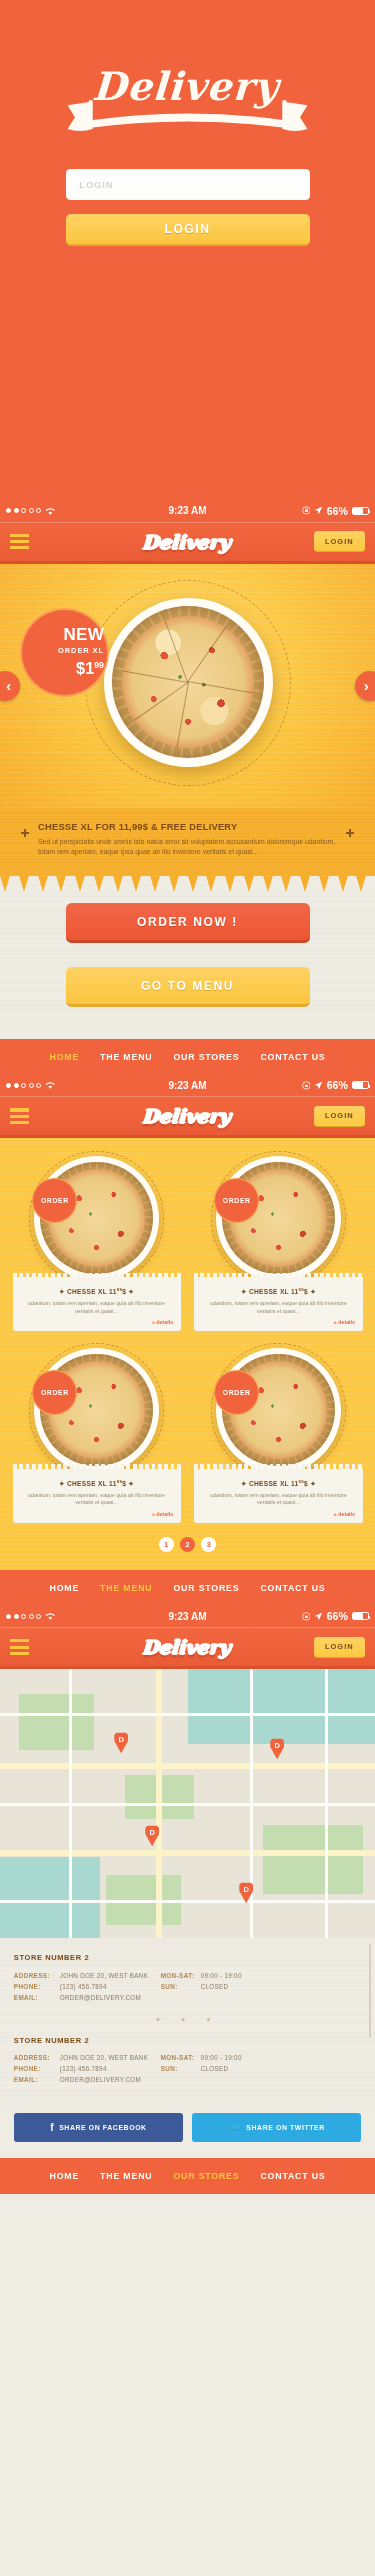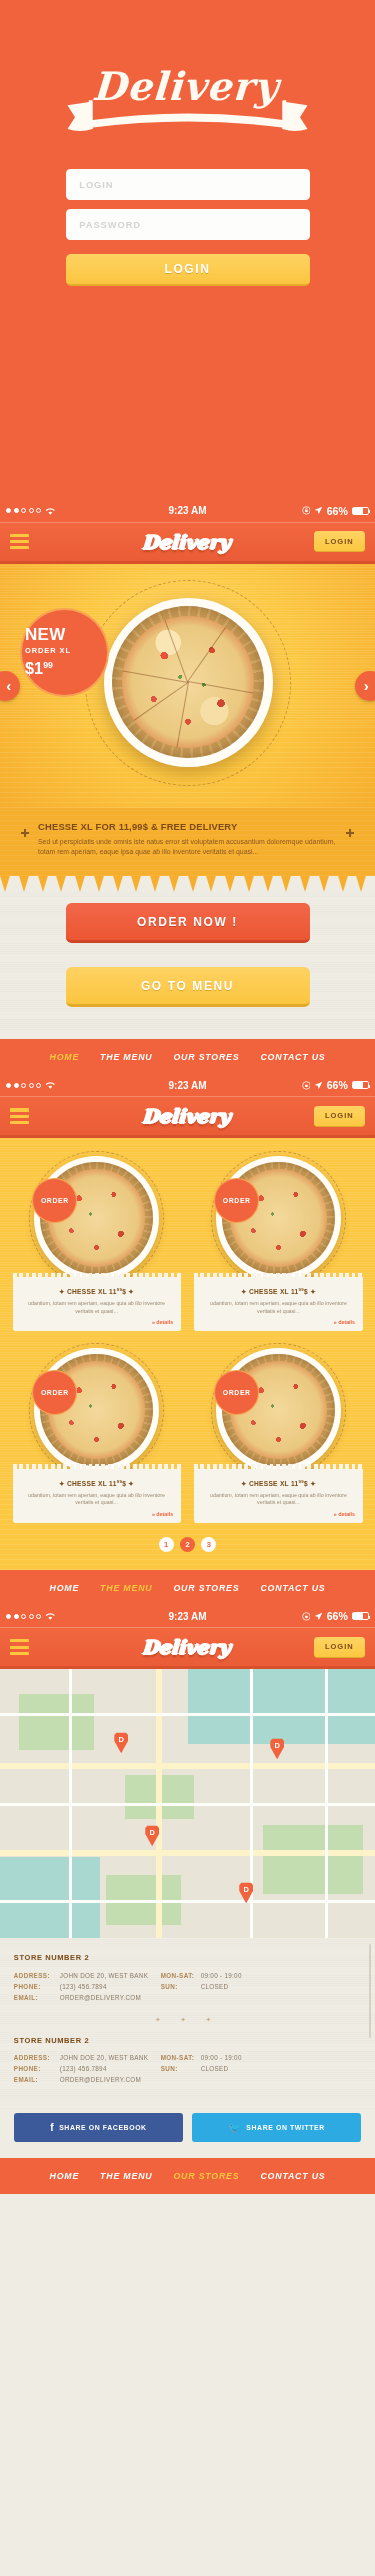--- a/index.html
+++ b/index.html
@@ -132,21 +132,21 @@
       radial-gradient(circle at 50% 50%, #f4d99c 0%, #eac87f 60%, #d96c3c 85%, #b8492a 100%);
   }
   .pizza-cut { position: absolute; inset: 10px; border-radius: 50%; }
   .pizza-cut i {
     position: absolute; left: 50%; top: 50%; width: 1.3px; height: 50%;
     background: rgba(120,60,20,.45); transform-origin: 0 0;
   }
   .badge-new {
     position: absolute; left: 25px; top: 49px;
     width: 79px; height: 79px; border-radius: 50%;
-    background: #f0633c; color: #fff; text-align: left;
+    background: #f0633c; color: #fff; text-align: right;
     display: flex; flex-direction: column; justify-content: center;
     box-shadow: 0 0 0 3.1px #f0633c, 0 0 0 5px #f8a054;
     z-index: 4;
   }
   .badge-new .bn1 { font-size: 17px; font-weight: bold; letter-spacing: 0.3px; line-height: 1; }
   .badge-new .bn2 { font-size: 7.5px; font-weight: bold; letter-spacing: 0.9px; margin-top: 2.5px; }
   .badge-new .bn3 { font-size: 16.3px; font-weight: bold; margin-top: 3.8px; }
   .badge-new .bn3 sup { font-size: 8.8px; }
   .arrow {
     position: absolute; top: 50%; margin-top: -15px;
@@ -188,21 +188,21 @@
     font-family: "Liberation Sans", sans-serif;
     font-size: 12px; font-weight: bold; letter-spacing: 1.6px; color: #fff;
   }
   .btn-order { background: linear-gradient(#f2674a,#ec5632); border-bottom: 3.1px solid #cf4626;
     text-shadow: 0 0.6px 0.6px rgba(120,40,20,.4); }
   .btn-menu { background: linear-gradient(#fed262,#fbc53f); border-bottom: 3.1px solid #e2aa2b;
     text-shadow: 0 0.6px 0.6px rgba(150,100,0,.35); margin-top: 24px; }
 
   .bottomnav {
     height: 36px; background: #f0633c;
-    display: flex; align-items: center; justify-content: center; gap: 21px; font-style: italic;
+    display: flex; align-items: center; justify-content: center; gap: 21px;
   }
   .bottomnav a {
     color: #fff; font-size: 8.8px; font-weight: bold; letter-spacing: 0.8px;
     text-decoration: none; cursor: pointer;
   }
   .bottomnav a.active { color: #fcc63f; }
 
   
   .menu-bg {
     background: #fcc741; padding: 17.5px 12.5px 6.3px;
@@ -322,21 +322,20 @@
     <svg class="ribbon" viewBox="0 0 420 72">
       <path fill="#fffaf2" d="M18 10 L58 4 L58 48 Q38 54 18 48 L30 29 Z"></path>
       <path fill="#fffaf2" d="M402 10 L362 4 L362 48 Q382 54 402 48 L390 29 Z"></path>
       <path fill="#fffaf2" d="M52 2 h6 v46 h-6 z"></path>
       <path fill="#fffaf2" d="M362 2 h6 v46 h-6 z"></path>
       <path fill="#fffaf2" d="M55 34 Q210 12 365 34 L365 46 Q210 26 55 46 Z"></path>
     </svg>
   </div>
   <div class="login-fields">
     <input class="inp" type="text" placeholder="LOGIN" style="">
-    <input class="inp" type="password" placeholder="PASSWORD" style="">
     <button class="btn-login-main">LOGIN</button>
   </div>
 </section>
 
 <section class="screen">
 
   <div class="statusbar">
     <div class="sb-left">
       <div class="dots">
         <i class="dot on"></i>

